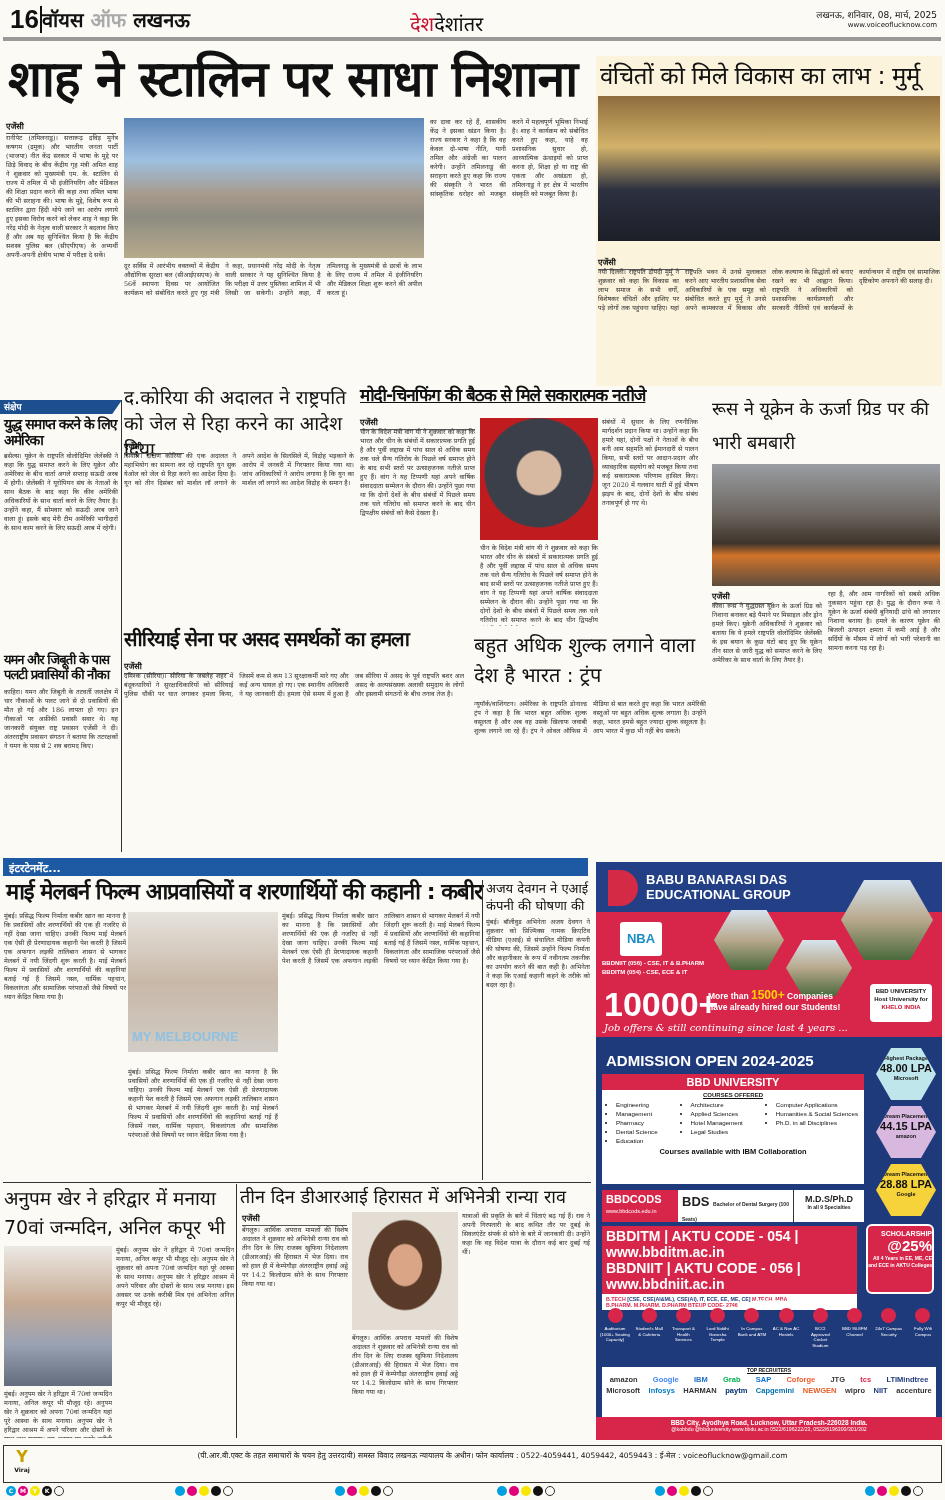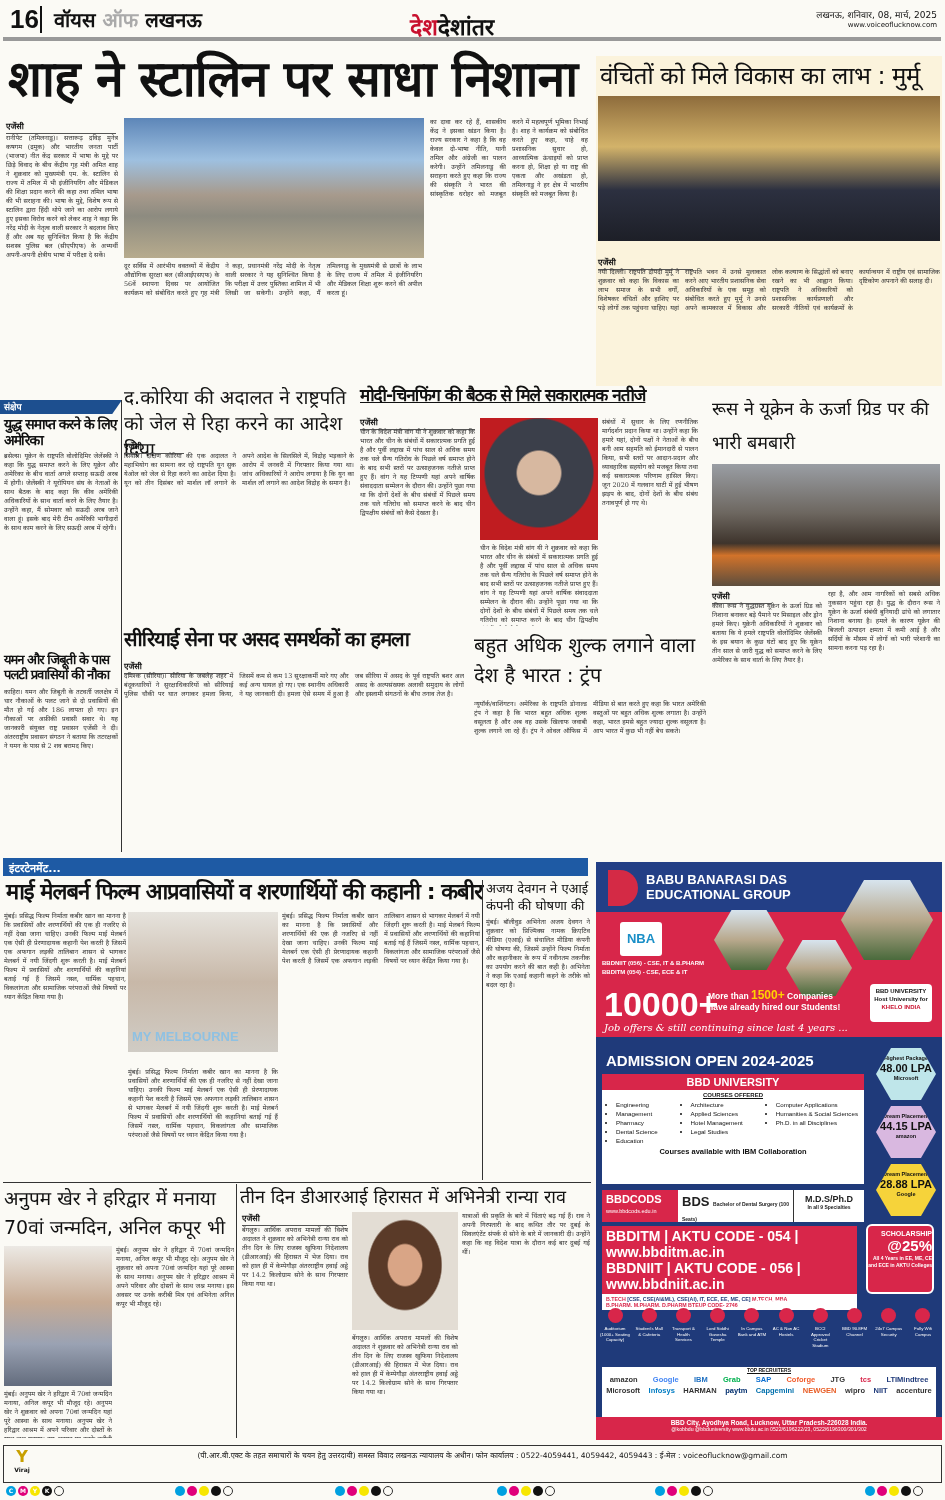--- a/index.html
+++ b/index.html
@@ -1,22 +1,22 @@
 <!DOCTYPE html>
 <html><head>
 <meta charset="utf-8">
 <style>
 *{box-sizing:border-box;margin:0;padding:0}
 body{width:945px;height:1500px;background:#fbfaf5;font-family:"DejaVu Sans",sans-serif;color:#111;position:relative;overflow:hidden}
 .abs{position:absolute}
 .masthead{left:0;top:0;width:945px;height:40px}
 .pno{left:10px;top:4px;font-size:26px;font-weight:bold;font-family:"Liberation Sans",sans-serif}
-.paper{left:40px;top:6px;font-size:20px;font-weight:bold;border-left:2px solid #111;padding-left:12px}
+.paper{left:40px;top:6px;font-size:20px;font-weight:bold;border-left:2px solid #111;padding-left:0}
 .paper .mid{color:#aaa}
-.section{left:410px;top:10px;font-size:23px;font-weight:bold}
+.section{left:410px;top:10px;font-size:20px;font-weight:normal}
 .section .red{color:#c8102e}
 .dateline{right:8px;top:8px;font-size:9px;text-align:right}
 .dateline .web{font-size:7px;display:block}
 .rule{left:3px;top:37px;width:938px;height:4px;background:#999}
 .h-big{font-weight:bold;font-family:"DejaVu Sans",sans-serif;letter-spacing:-1px;line-height:1.1}
 .body{font-size:6.4px;line-height:9px;color:#333;text-align:justify;overflow:hidden;font-family:"DejaVu Serif",serif}
 .agency{font-size:8px;font-weight:bold;border-bottom:1px solid #555;padding-bottom:2px;margin-bottom:3px}
 .img{background:linear-gradient(135deg,#6c7a58,#b6a97e 40%,#4d5a47 70%,#a39476);}
 .vline{width:1px;background:#333}
 .hline{height:1px;background:#333}

